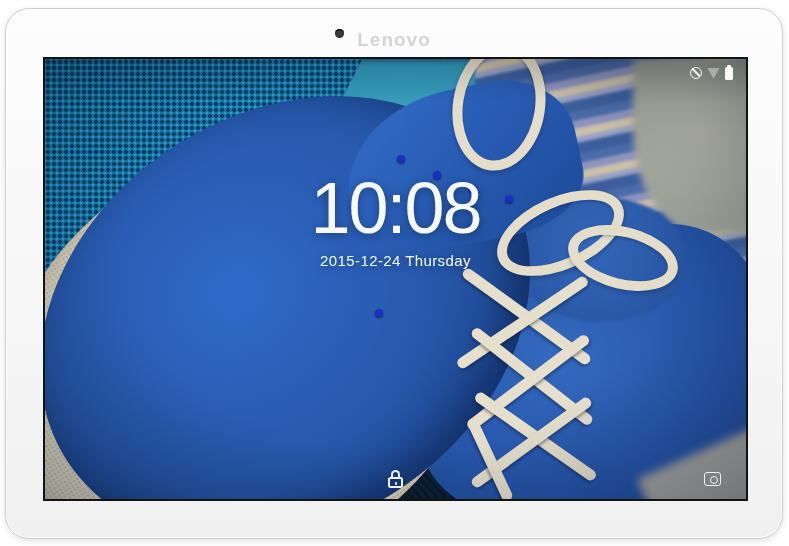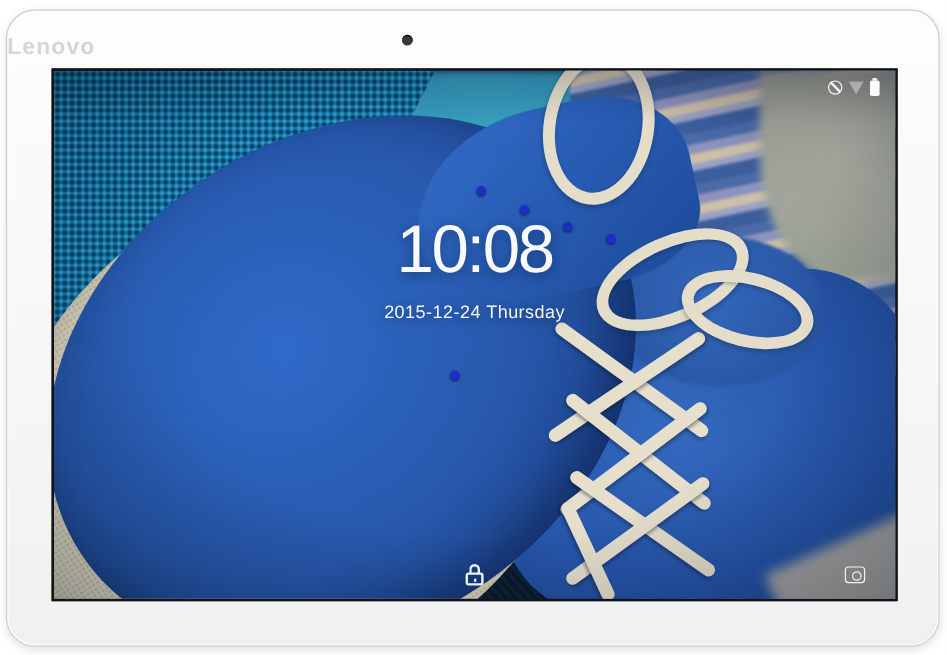--- a/index.html
+++ b/index.html
@@ -12,21 +12,21 @@
     border-radius:24px;
     background:linear-gradient(180deg,#fdfdfd 0%,#f6f6f7 60%,#f0f0f1 100%);
     border:1px solid #cdcdd1;
     box-shadow:0 2px 7px rgba(0,0,0,0.12), inset 0 0 0 1px #ffffff;
   }
   .cam-dot {
     position:absolute; left:329px; top:20px; width:9px; height:9px;
     border-radius:50%; background:#39393b; box-shadow:inset 0 1px 1px #000;
   }
   .brand-logo {
-    position:absolute; left:0; right:0; top:20px; text-align:left;
+    position:absolute; left:0; right:0; top:20px; text-align:center;
     font-size:19px; font-weight:bold; letter-spacing:1px; color:#d5d5d7;
   }
 
   
   .screen {
     position:absolute; left:37px; top:48px; width:705px; height:444px;
     border:2px solid #131313; background:#0d2135; overflow:hidden;
   }
   .screen > div { position:absolute; }
 
@@ -126,21 +126,21 @@
   .ico-dnd::after { content:""; position:absolute; left:3.6px; top:-1px; width:1.6px; height:11px;
     background:rgba(255,255,255,0.92); transform:rotate(-45deg); }
   .ico-wifi { width:13px; height:11px; background:rgba(255,255,255,0.38);
     clip-path:polygon(50% 100%, 0 0, 100% 0); }
   .ico-batt { position:relative; width:8px; height:13px; background:rgba(255,255,255,0.96); border-radius:1.5px; }
   .ico-batt::before { content:""; position:absolute; top:-2px; left:2px; width:4px; height:2px;
     background:rgba(255,255,255,0.96); border-radius:1px 1px 0 0; }
 
   .clock { position:absolute; left:0; top:106px; width:701px; z-index:10; text-align:center;
     color:#ffffff; text-shadow:0 2px 10px rgba(0,15,35,0.40); }
-  .clock-time { font-size:56px; line-height:86px; font-weight:100; letter-spacing:-2px;
+  .clock-time { font-size:72px; line-height:86px; font-weight:100; letter-spacing:-2px;
     color:rgba(255,255,255,0.97); }
   .clock-date { margin-top:2px; font-size:15px; line-height:15px; color:rgba(255,255,255,0.95);
     letter-spacing:0.4px; }
 
   .lock-wrap { position:absolute; left:0; bottom:11px; width:701px; z-index:10;
     display:flex; justify-content:center; }
   .lock-glyph { opacity:0.92; }
   .lock-shackle { width:9px; height:8px; border:2px solid #fff; border-bottom:none;
     border-radius:5px 5px 0 0; margin:0 auto -1px auto; }
   .lock-body { width:15px; height:11px; border:2px solid #fff; border-radius:2.5px; position:relative; }

